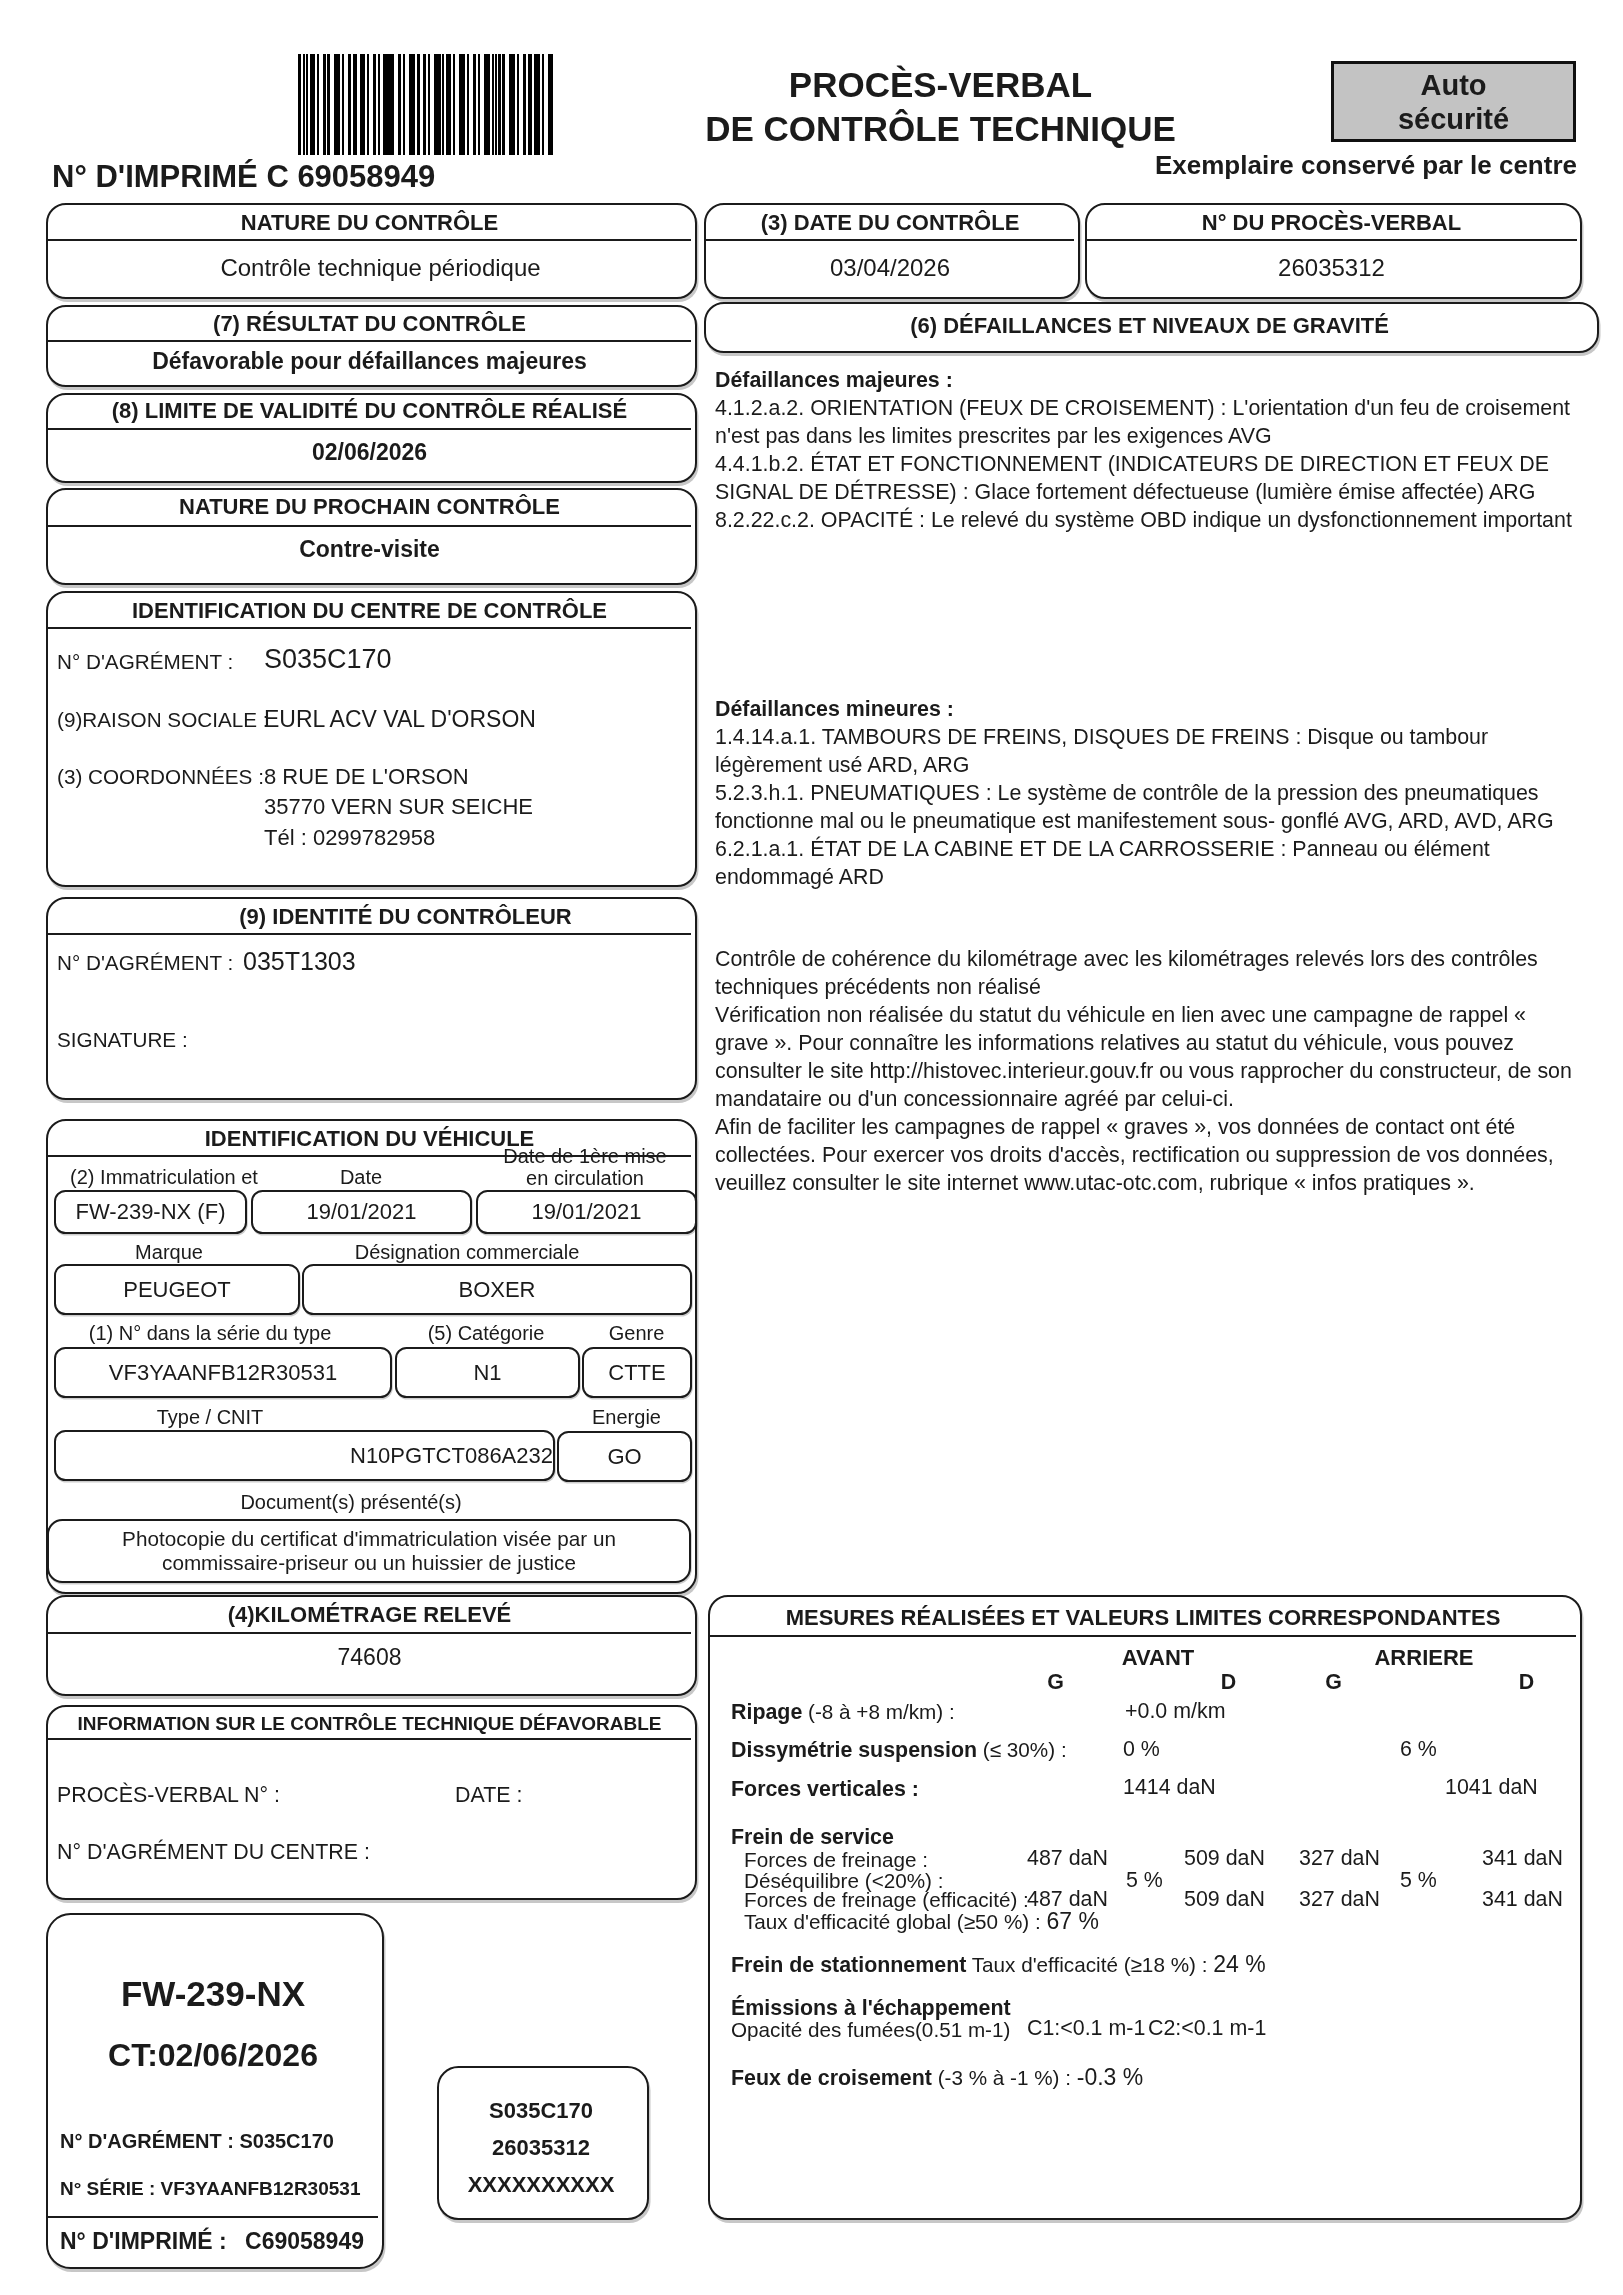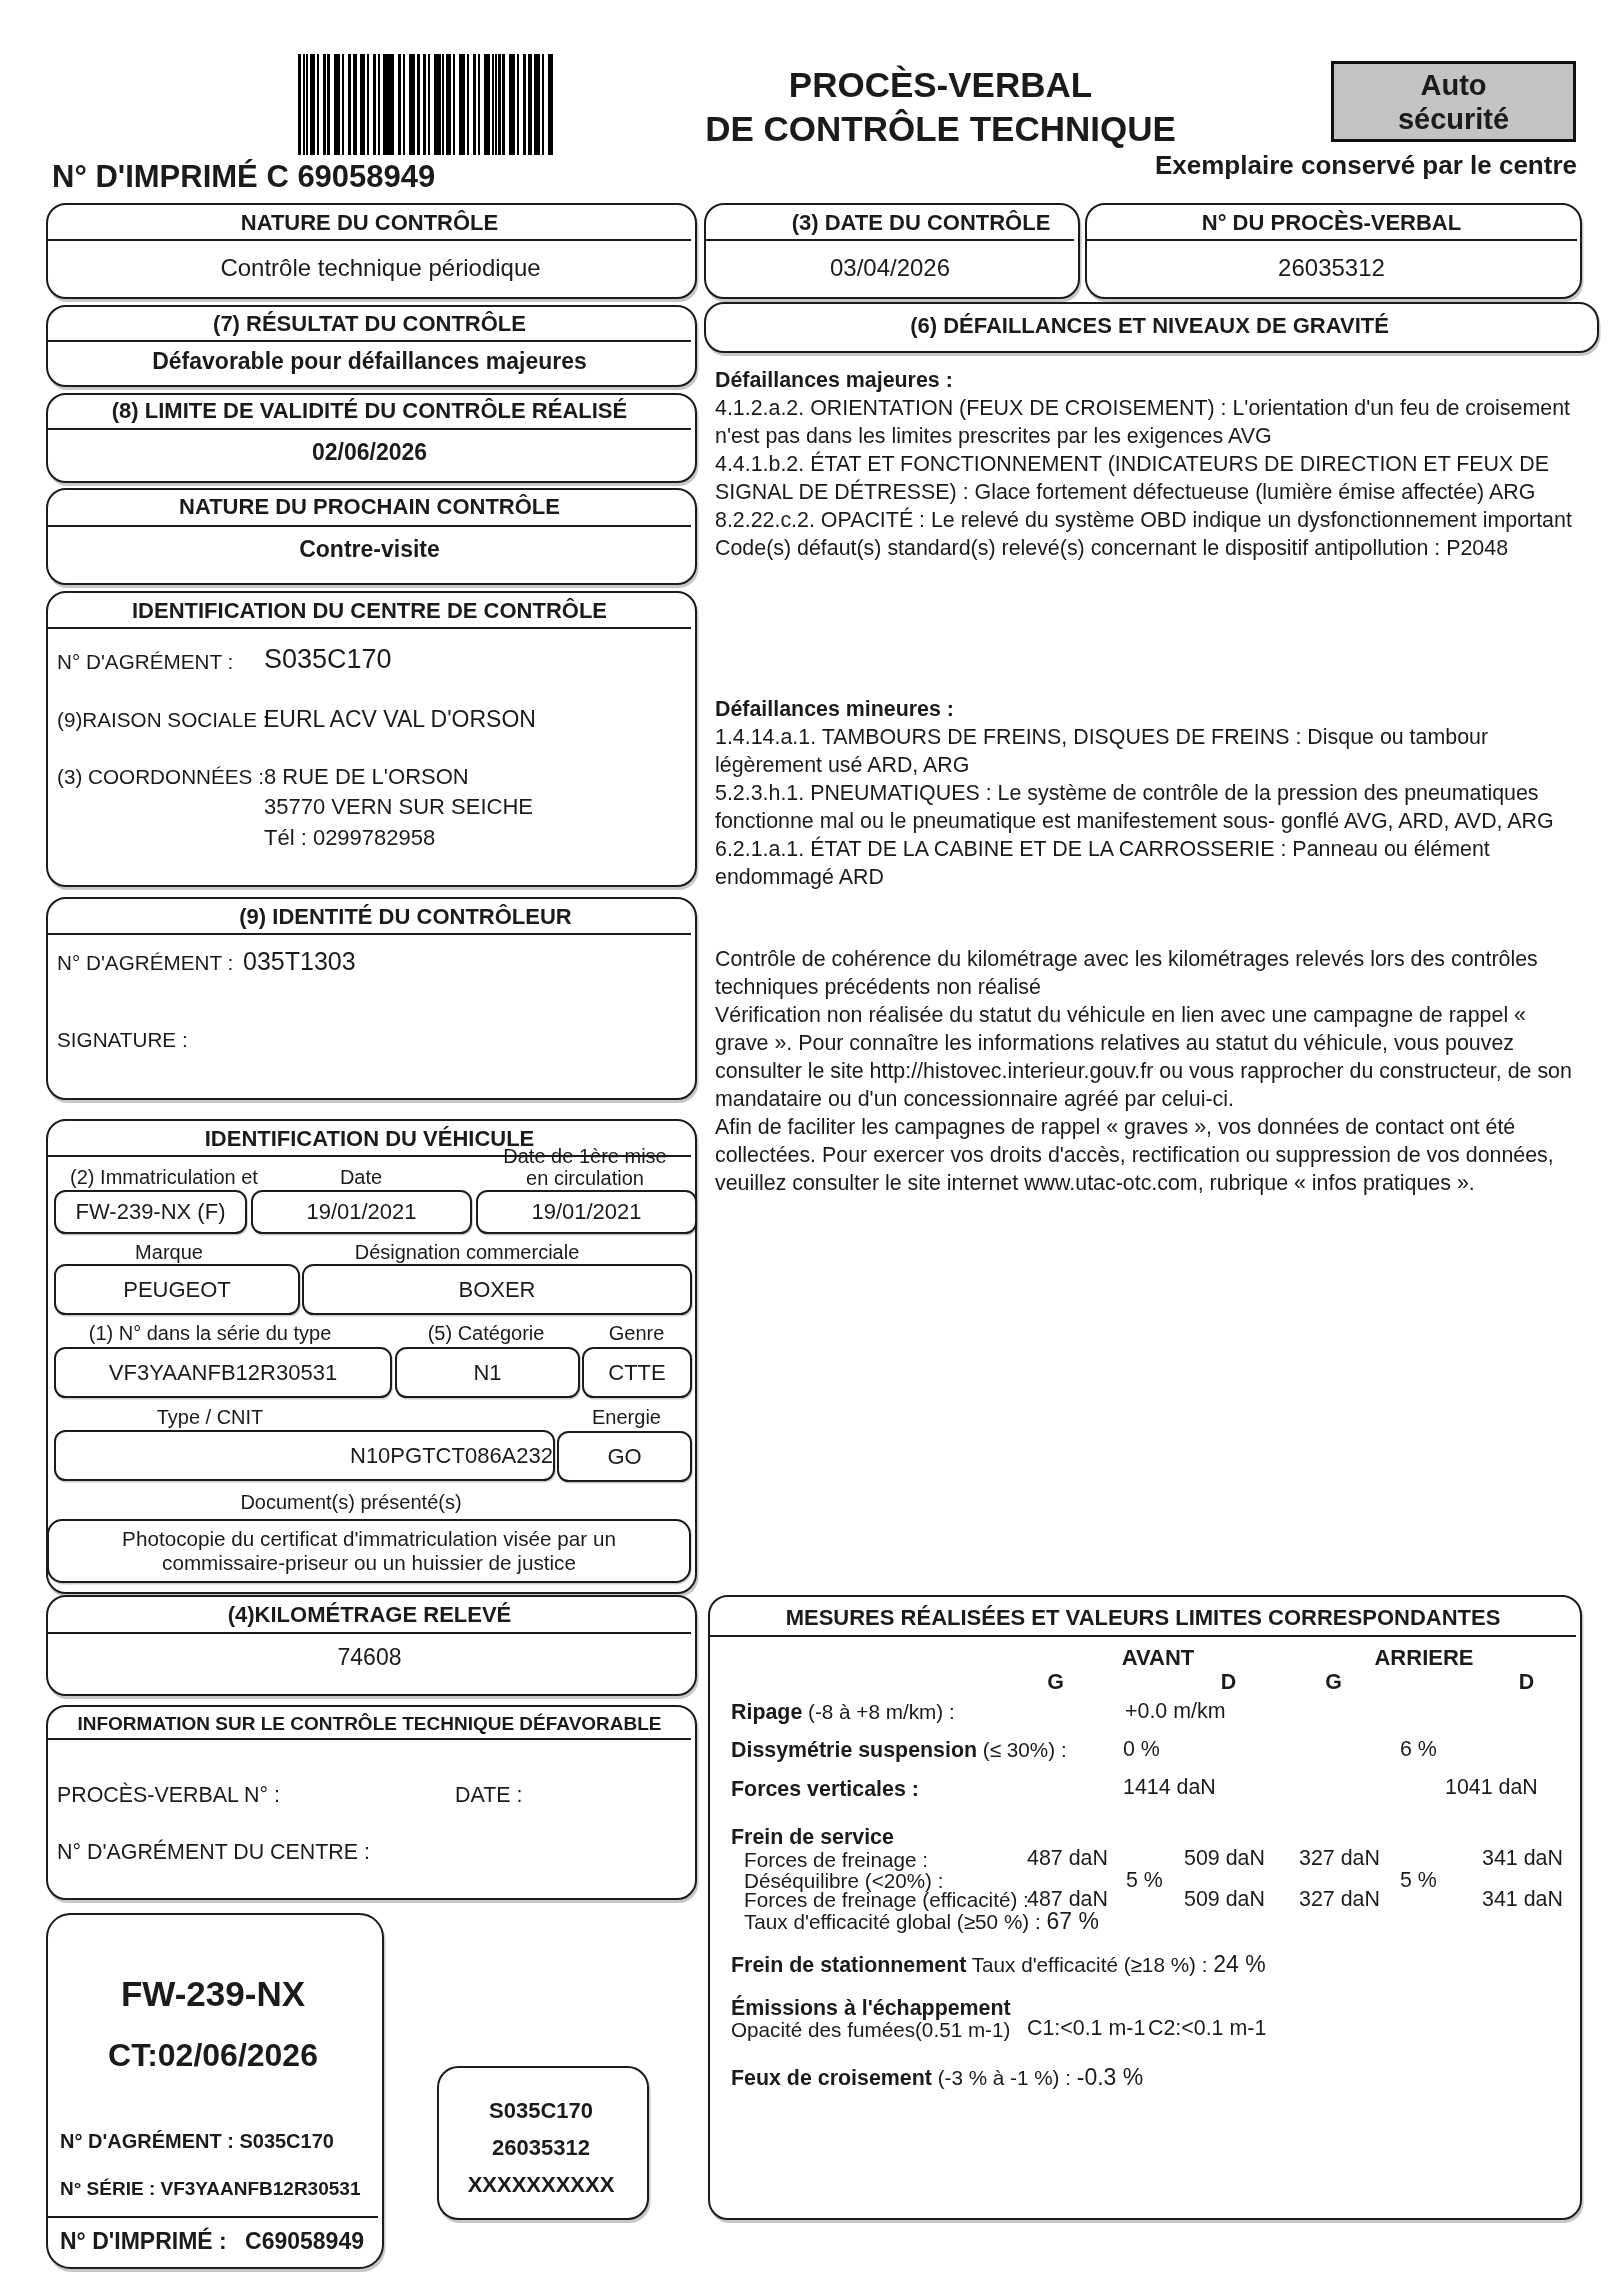--- a/index.html
+++ b/index.html
@@ -59,21 +59,21 @@
   </div>
   <div class="abs b" style="left:1048px;top:150px;width:529px;text-align:right;font-size:26px;">Exemplaire conservé par le centre</div>
 
   <div class="box" style="left:46px;top:203px;width:647px;height:92px;"></div>
   <div class="hline" style="left:47px;top:239px;width:644px;"></div>
   <div class="hdrtxt" style="left:46px;top:210px;width:647px;">NATURE DU CONTRÔLE</div>
   <div class="valtxt" style="left:46px;top:254px;width:647px;margin-left:11px;">Contrôle technique périodique</div>
 
   <div class="box" style="left:704px;top:203px;width:372px;height:92px;"></div>
   <div class="hline" style="left:705px;top:239px;width:369px;"></div>
-  <div class="hdrtxt" style="left:704px;top:210px;width:372px;padding-left:31px;">(3) DATE DU CONTRÔLE</div>
+  <div class="hdrtxt" style="left:704px;top:210px;width:372px;">(3) DATE DU CONTRÔLE</div>
   <div class="valtxt" style="left:704px;top:254px;width:372px;">03/04/2026</div>
 
   <div class="box" style="left:1085px;top:203px;width:493px;height:92px;"></div>
   <div class="hline" style="left:1087px;top:239px;width:490px;"></div>
   <div class="hdrtxt" style="left:1085px;top:210px;width:493px;">N° DU PROCÈS-VERBAL</div>
   <div class="valtxt" style="left:1085px;top:254px;width:493px;">26035312</div>
 
   <div class="box" style="left:46px;top:305px;width:647px;height:78px;"></div>
   <div class="hline" style="left:47px;top:340px;width:644px;"></div>
   <div class="hdrtxt" style="left:46px;top:311px;width:647px;">(7) RÉSULTAT DU CONTRÔLE</div>
@@ -188,21 +188,20 @@
   <div class="box" style="left:437px;top:2066px;width:208px;height:150px;border-radius:21.4px;"></div>
   <div class="abs b" style="left:437px;top:2098px;width:208px;text-align:center;font-size:22px;">S035C170</div>
   <div class="abs b" style="left:437px;top:2135px;width:208px;text-align:center;font-size:22px;">26035312</div>
   <div class="abs b" style="left:437px;top:2172px;width:208px;text-align:center;font-size:22px;">XXXXXXXXXX</div>
 
   <div class="defblock flow" style="left:715px;top:366px;">
     <p class="ttl">Défaillances majeures :</p>
     <p>4.1.2.a.2. ORIENTATION (FEUX DE CROISEMENT) : L'orientation d'un feu de croisement n'est pas dans les limites prescrites par les exigences AVG</p>
     <p>4.4.1.b.2. ÉTAT ET FONCTIONNEMENT (INDICATEURS DE DIRECTION ET FEUX DE SIGNAL DE DÉTRESSE) : Glace fortement défectueuse (lumière émise affectée) ARG</p>
     <p>8.2.22.c.2. OPACITÉ : Le relevé du système OBD indique un dysfonctionnement important</p>
-    <p>Code(s) défaut(s) standard(s) relevé(s) concernant le dispositif antipollution : P2048</p>
   </div>
 
   <div class="defblock flow" style="left:715px;top:695px;">
     <p class="ttl">Défaillances mineures :</p>
     <p>1.4.14.a.1. TAMBOURS DE FREINS, DISQUES DE FREINS : Disque ou tambour légèrement usé ARD, ARG</p>
     <p>5.2.3.h.1. PNEUMATIQUES : Le système de contrôle de la pression des pneumatiques fonctionne mal ou le pneumatique est manifestement sous- gonflé AVG, ARD, AVD, ARG</p>
     <p>6.2.1.a.1. ÉTAT DE LA CABINE ET DE LA CARROSSERIE : Panneau ou élément endommagé ARD</p>
   </div>
 
   <div class="defblock flow" style="left:715px;top:945px;">

